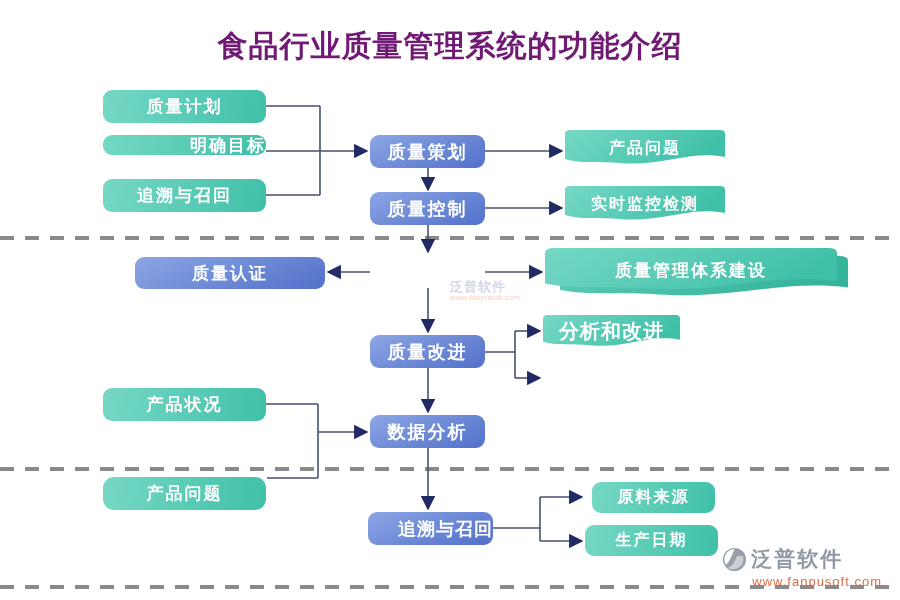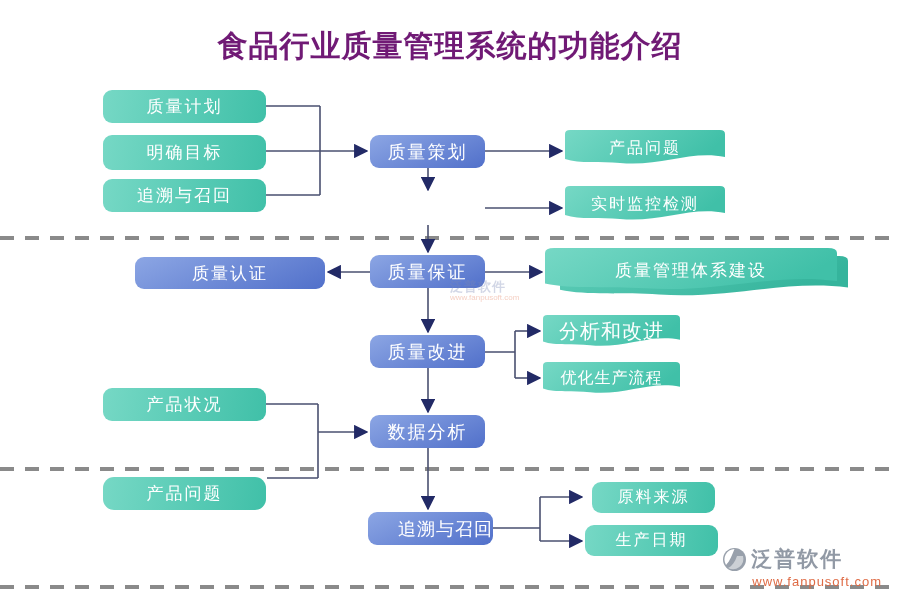--- a/index.html
+++ b/index.html
@@ -6,21 +6,21 @@
   .canvas {
     position:relative; width:900px; height:600px; background:#ffffff;
     font-family:"Liberation Sans","DejaVu Sans",sans-serif; overflow:hidden;
   }
   .title {
     position:absolute; left:0; top:26px; width:900px; text-align:center;
     font-size:30px; font-weight:bold; color:#701a75; letter-spacing:1px;
   }
   .node {
     position:absolute; display:flex; align-items:center; justify-content:center;
-    color:#ffffff; font-weight:normal; font-size:17px; letter-spacing:2px;
+    color:#ffffff; font-weight:bold; font-size:17px; letter-spacing:2px;
     border-radius:9px; box-sizing:border-box;
   }
   .green { background:linear-gradient(100deg,#76d8c5 0%,#40c0a8 100%); }
   .blue  { background:linear-gradient(155deg,#8ca6e4 0%,#5170ca 100%); }
   .wave  { background:none; border-radius:0; }
   .wave > svg { position:absolute; left:0; top:0; width:100%; height:100%; }
   .wave .lbl { position:relative; z-index:2; }
   .wave-back { position:absolute; }
   .wave-back > svg { position:absolute; left:0; top:0; width:100%; height:100%; }
   .overlay-svg { position:absolute; left:0; top:0; pointer-events:none; }
@@ -98,32 +98,32 @@
       <path d="M540,497 H582" marker-end="url(#arr)"></path>
       <path d="M540,541 H582" marker-end="url(#arr)"></path>
     </g>
   </svg>
 
   <div class="title">食品行业质量管理系统的功能介绍</div>
 
   <div class="node green" style="left:103px; top:90px; width:163px; height:33px;">
     <span>质量计划</span>
   </div>
-  <div class="node green" style="left:103px; top:135px; width:163px; height:35px;">
+  <div class="node green" style="left:103px; top:135px; width:163px; height:20px;justify-content:flex-end;">
     <span>明确目标</span>
   </div>
   <div class="node green" style="left:103px; top:179px; width:163px; height:33px;">
     <span>追溯与召回</span>
   </div>
 
   <div class="node blue" style="left:370px; top:135px; width:115px; height:33px; font-size:18px;">
     <span>质量策划</span>
   </div>
-  <div class="node blue" style="left:370px; top:255px; width:115px; height:33px; font-size:18px;">
-    <span>质量保证</span>
+  <div class="node blue" style="left:370px; top:192px; width:115px; height:33px; font-size:18px;">
+    <span>质量控制</span>
   </div>
   <div class="node blue" style="left:370px; top:335px; width:115px; height:33px; font-size:18px;">
     <span>质量改进</span>
   </div>
   <div class="node blue" style="left:370px; top:415px; width:115px; height:33px; font-size:18px;">
     <span>数据分析</span>
   </div>
   <div class="node blue" style="left:368px; top:512px; width:125px; height:33px; font-size:18px; letter-spacing:1px;justify-content:flex-end;">
     <span>追溯与召回</span>
   </div>
@@ -155,26 +155,20 @@
       <path d="M5,0 H155 Q160,0 160,4 V27 C125,20 95,37 55,33 C35,31 15,34 0,29 V4 Q0,0 5,0 Z" fill="url(#tealGrad)"></path>
     </svg>
     <span class="lbl">质量管理体系建设</span>
   </div>
 
   <div class="node wave" style="left:543px; top:315px; width:137px; height:33px; font-size:20px; letter-spacing:1px;">
     <svg viewBox="0 0 160 36" preserveAspectRatio="none">
       <path d="M5,0 H155 Q160,0 160,4 V27 C125,20 95,37 55,33 C35,31 15,34 0,29 V4 Q0,0 5,0 Z" fill="url(#tealGrad)"></path>
     </svg>
     <span class="lbl">分析和改进</span>
-  </div>
-  <div class="node wave" style="left:543px; top:362px; width:137px; height:33px; font-size:16px; letter-spacing:1px;">
-    <svg viewBox="0 0 160 36" preserveAspectRatio="none">
-      <path d="M5,0 H155 Q160,0 160,4 V27 C125,20 95,37 55,33 C35,31 15,34 0,29 V4 Q0,0 5,0 Z" fill="url(#tealGrad)"></path>
-    </svg>
-    <span class="lbl">优化生产流程</span>
   </div>
 
   <div class="node green" style="left:103px; top:388px; width:163px; height:33px;">
     <span>产品状况</span>
   </div>
   <div class="node green" style="left:103px; top:477px; width:163px; height:33px;border-radius:11px;">
     <span>产品问题</span>
   </div>
 
   <div class="node green" style="left:585px; top:482px; width:123px; height:31px; font-size:16px;margin-left:7px;">

